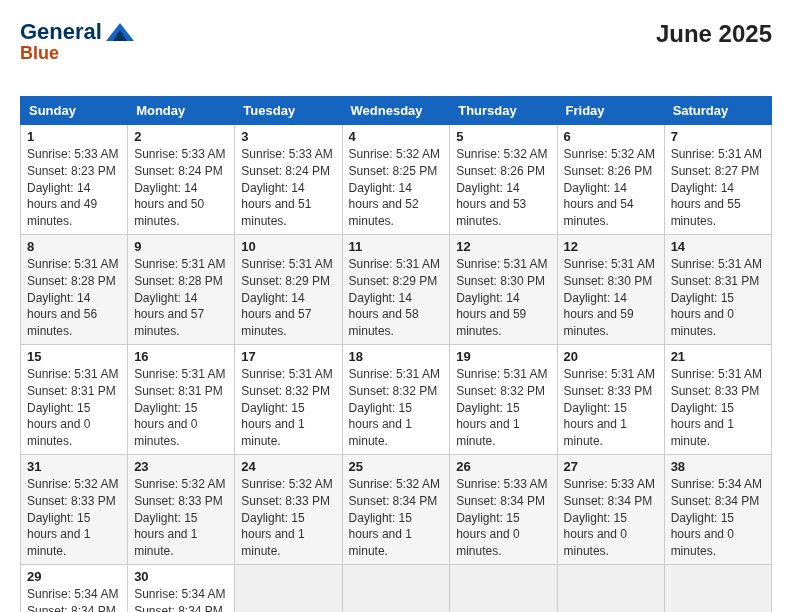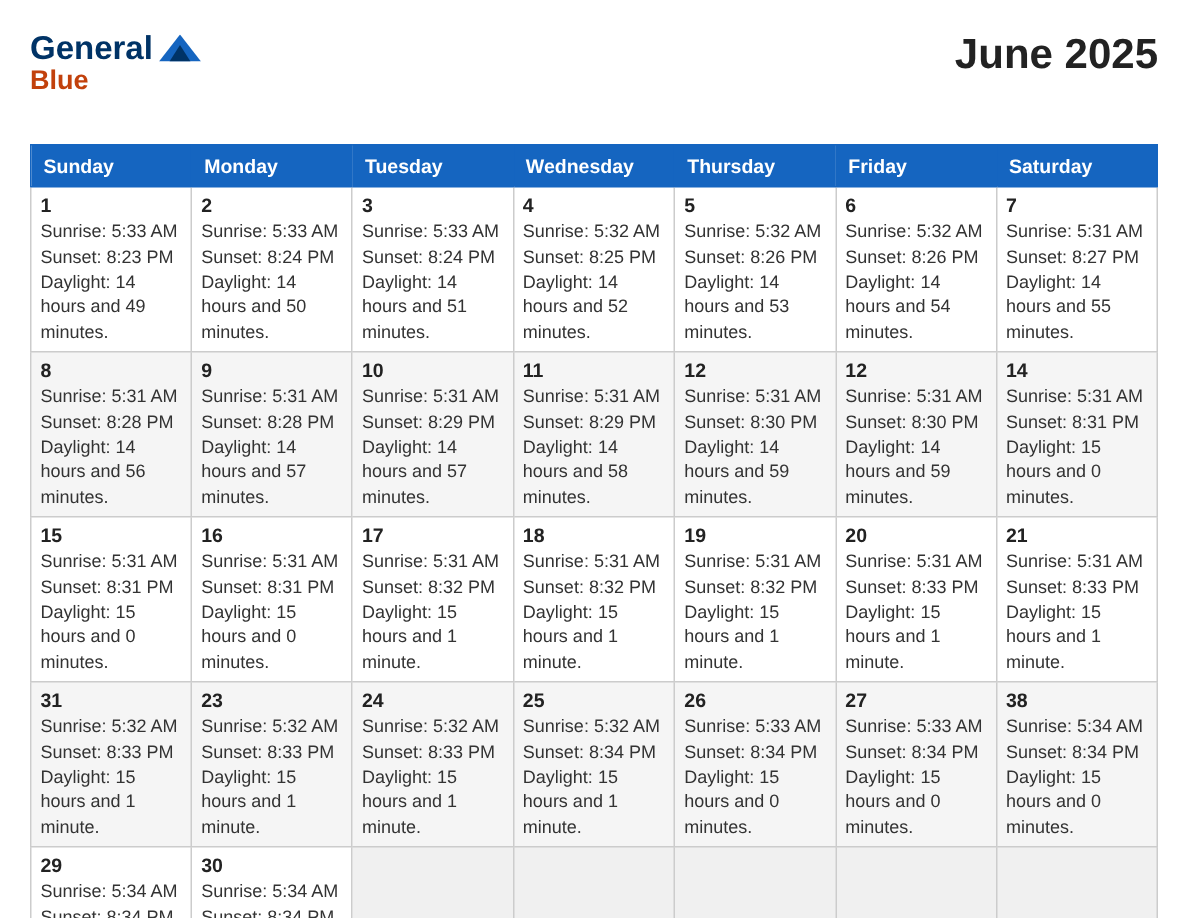--- a/index.html
+++ b/index.html
@@ -35,21 +35,21 @@
       vertical-align: middle;
     }
     .logo-row {
       display: flex;
       align-items: center;
     }
     .title-area {
       text-align: right;
     }
     .month-title {
-      font-size: 28px;
+      font-size: 24px;
       font-weight: bold;
       color: #222;
     }
     .location-title {
       font-size: 15px;
       color: #555;
     }
     .calendar-table {
       width: 100%;
       border-collapse: collapse;

